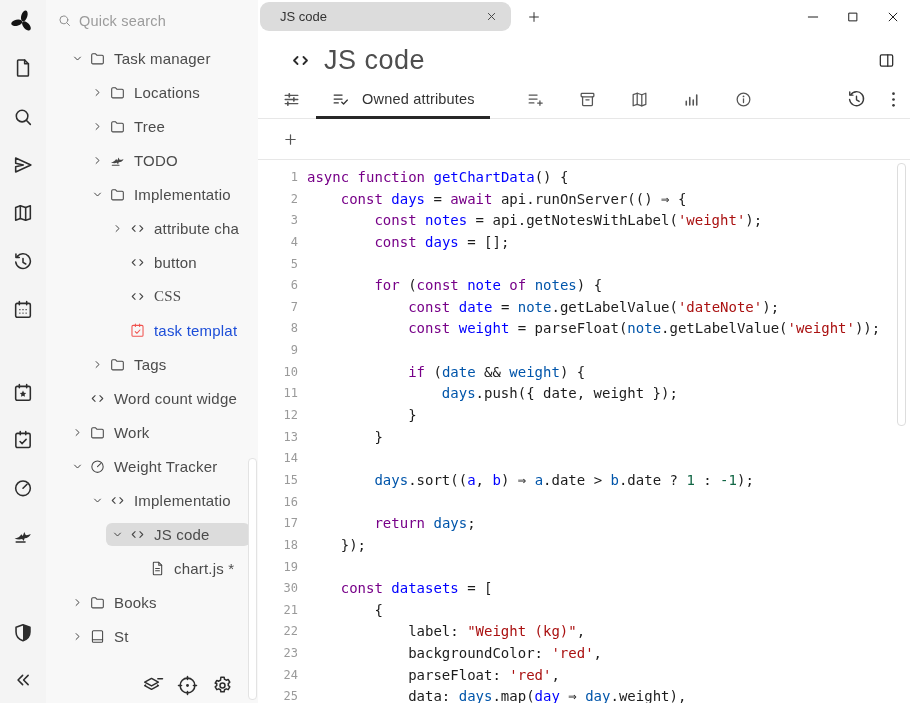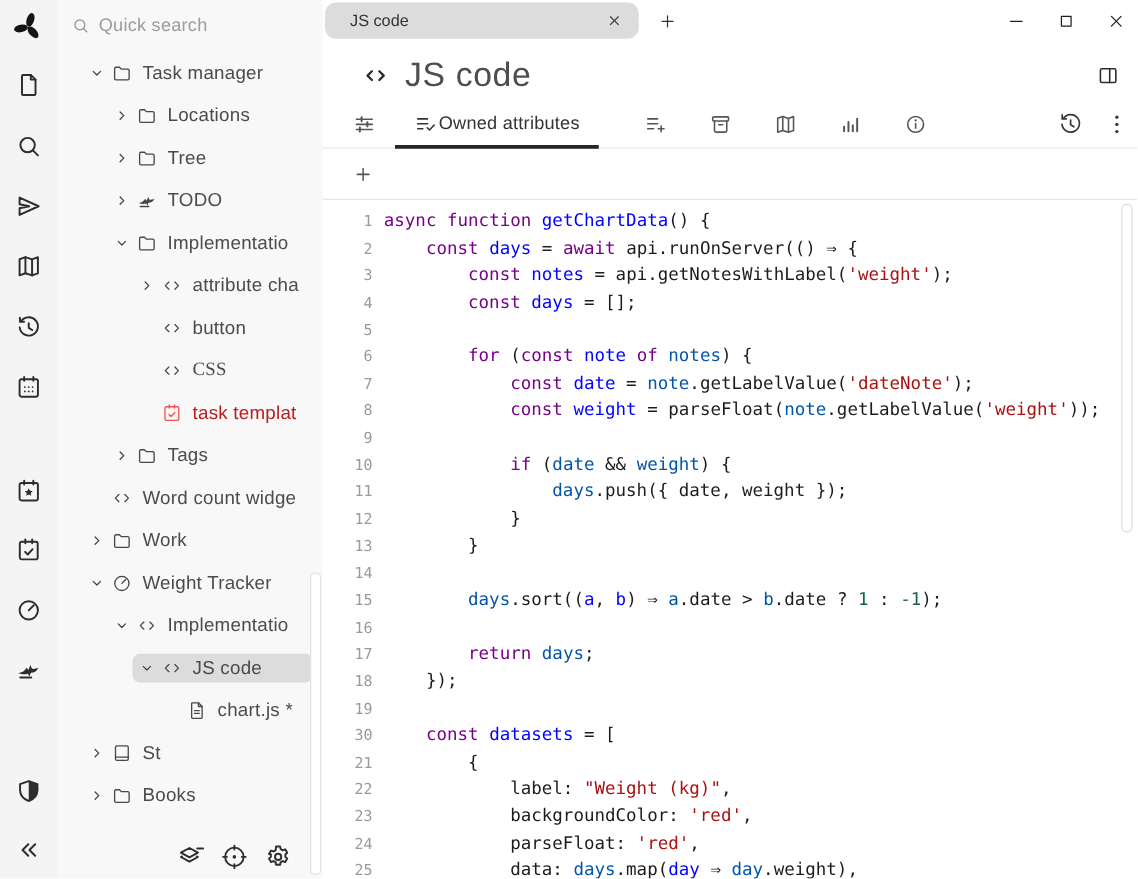--- a/index.html
+++ b/index.html
@@ -46,21 +46,21 @@
   .title-code-ico{width:21px;height:21px;color:#2c2c2c;margin-right:13px;flex:none;}
   #note-title{font-size:27px;font-weight:400;color:#4e4e4e;margin:0;letter-spacing:.5px;cursor:text;}
   #split-btn{margin-left:auto;width:19px;height:19px;color:#2c2c2c;cursor:pointer;}
 
   #ribbon{height:38px;flex:none;display:flex;align-items:stretch;border-bottom:1px solid #e7e7e7;
           padding-left:8px;position:relative;}
   .ribbon-btn{width:52px;display:flex;align-items:center;justify-content:center;color:#555;cursor:pointer;}
   .ribbon-btn.first{width:50px;}
   .ribbon-btn.after-tab{margin-left:20px;}
   .r-ico{width:19px;height:19px;}
-  .ribbon-tab{display:flex;align-items:center;gap:1px;padding:0 15px;position:relative;color:#333;
+  .ribbon-tab{display:flex;align-items:center;gap:12px;padding:0 15px;position:relative;color:#333;
               font-size:14.5px;cursor:pointer;letter-spacing:.2px;}
   .ribbon-tab::after{content:"";position:absolute;left:0;right:0;bottom:-1px;height:3px;background:#272727;}
   #ribbon-right{margin-left:auto;display:flex;align-items:center;gap:16px;padding-right:6px;color:#3a3a3a;}
   .rr-ico{width:21px;height:21px;cursor:pointer;}
 
   #attr-row{height:40px;flex:none;display:flex;align-items:center;padding:0 16px 0 24px;
             border-bottom:1px solid #e7e7e7;}
   .attr-ph{color:#9e9e9e;font-size:14.5px;flex:1 1 auto;cursor:text;letter-spacing:.2px;}
   .attr-add{width:17px;height:17px;color:#555;cursor:pointer;flex:none;}
 
@@ -319,21 +319,21 @@
                 <path d="M9.4 6.6l5.4 5.4-5.4 5.4"></path>
               </svg>
             </span>
             <span class="t-ico" style="color: rgb(240, 83, 79);">
               <svg viewBox="0 0 24 24" fill="none" stroke="currentColor" stroke-width="1.5" stroke-linecap="round" stroke-linejoin="round">
                 <rect x="4.2" y="4.8" width="15.6" height="15.4" rx="1.6"></rect>
                 <path d="M9 2.8v3.4M15 2.8v3.4"></path>
                 <path d="M8.8 13.6l2.3 2.3 4.3-4.6"></path>
               </svg>
             </span>
-            <span class="t-label" style="color: #b91c1c;">task templat</span>
+            <span class="t-label" style="color: #1d4ed8;">task templat</span>
           </div>
         </div>
         <div class="tree-row" style="padding-left: 40px;">
           <div class="row-inner">
             <span class="chev">
               <svg viewBox="0 0 24 24" fill="none" stroke="currentColor" stroke-width="1.8" stroke-linecap="round" stroke-linejoin="round">
                 <path d="M9.4 6.6l5.4 5.4-5.4 5.4"></path>
               </svg>
             </span>
             <span class="t-ico">
@@ -442,40 +442,40 @@
         </div>
         <div class="tree-row" style="padding-left: 20px;">
           <div class="row-inner">
             <span class="chev">
               <svg viewBox="0 0 24 24" fill="none" stroke="currentColor" stroke-width="1.8" stroke-linecap="round" stroke-linejoin="round">
                 <path d="M9.4 6.6l5.4 5.4-5.4 5.4"></path>
               </svg>
             </span>
             <span class="t-ico">
               <svg viewBox="0 0 24 24" fill="none" stroke="currentColor" stroke-width="1.5" stroke-linecap="round" stroke-linejoin="round">
+                <path d="M3.8 7c0-.9.7-1.6 1.6-1.6h3.9l2 2.1h7.3c.9 0 1.6.7 1.6 1.6v8.9c0 .9-.7 1.6-1.6 1.6H5.4c-.9 0-1.6-.7-1.6-1.6z"></path>
+              </svg>
+            </span>
+            <span class="t-label">Books</span>
+          </div>
+        </div>
+        <div class="tree-row" style="padding-left: 20px;">
+          <div class="row-inner">
+            <span class="chev">
+              <svg viewBox="0 0 24 24" fill="none" stroke="currentColor" stroke-width="1.8" stroke-linecap="round" stroke-linejoin="round">
+                <path d="M9.4 6.6l5.4 5.4-5.4 5.4"></path>
+              </svg>
+            </span>
+            <span class="t-ico">
+              <svg viewBox="0 0 24 24" fill="none" stroke="currentColor" stroke-width="1.5" stroke-linecap="round" stroke-linejoin="round">
                 <rect x="4.8" y="3.8" width="14.4" height="16.4" rx="1.6"></rect>
                 <path d="M4.8 16.6h14.4"></path>
               </svg>
             </span>
             <span class="t-label">St</span>
-          </div>
-        </div>
-        <div class="tree-row" style="padding-left: 20px;">
-          <div class="row-inner">
-            <span class="chev">
-              <svg viewBox="0 0 24 24" fill="none" stroke="currentColor" stroke-width="1.8" stroke-linecap="round" stroke-linejoin="round">
-                <path d="M9.4 6.6l5.4 5.4-5.4 5.4"></path>
-              </svg>
-            </span>
-            <span class="t-ico">
-              <svg viewBox="0 0 24 24" fill="none" stroke="currentColor" stroke-width="1.5" stroke-linecap="round" stroke-linejoin="round">
-                <path d="M3.8 7c0-.9.7-1.6 1.6-1.6h3.9l2 2.1h7.3c.9 0 1.6.7 1.6 1.6v8.9c0 .9-.7 1.6-1.6 1.6H5.4c-.9 0-1.6-.7-1.6-1.6z"></path>
-              </svg>
-            </span>
-            <span class="t-label">Books</span>
           </div>
         </div>
       </div>
     <div id="tree-footer">
         <span class="f-ico">
           <svg viewBox="0 0 24 24" fill="none" stroke="currentColor" stroke-width="1.6" stroke-linecap="round" stroke-linejoin="round">
             <path d="M11 4.6 3.9 8.5 11 12.4l7.1-3.9z"></path>
             <path d="M4.8 11.6l-.9.5L11 16l7.1-3.9-.9-.5"></path>
             <path d="M17.6 5h4.8"></path>
           </svg>

